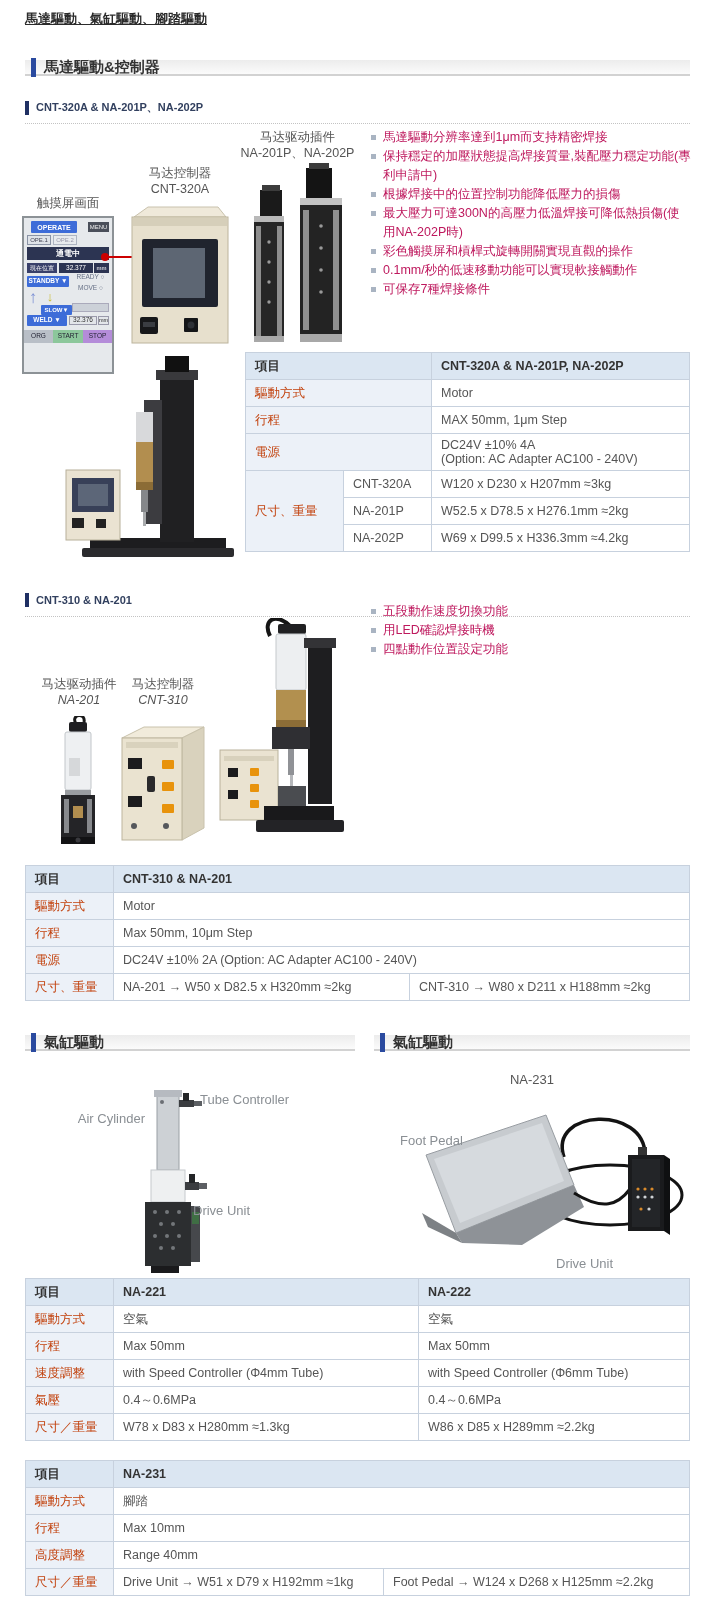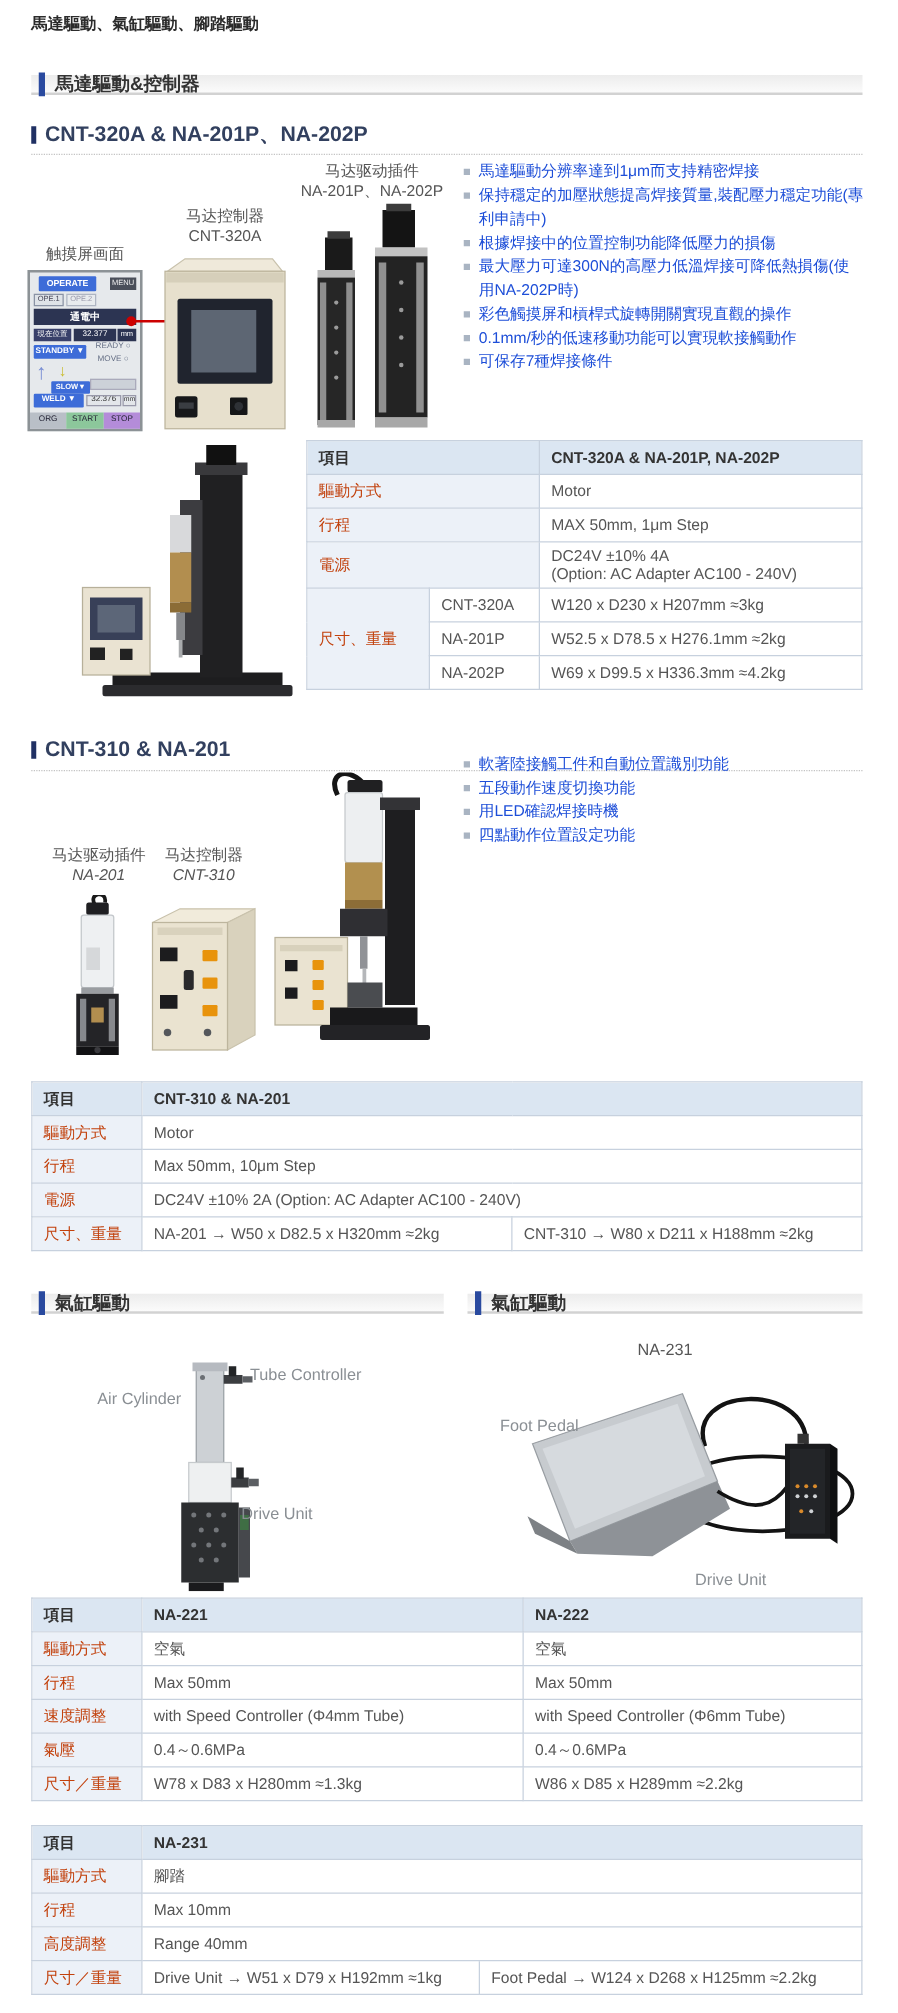--- a/index.html
+++ b/index.html
@@ -1,53 +1,53 @@
 <!DOCTYPE html>
 <html><head>
 <meta charset="utf-8">
 <style>
   * { margin:0; padding:0; box-sizing:border-box; }
   html,body { background:#ffffff; }
   body { font-family:"Liberation Sans","DejaVu Sans",sans-serif; color:#555; }
   .page { position:relative; width:718px; height:1610px; background:#fff; overflow:hidden; }
   .abs { position:absolute; }
 
-  .breadcrumb { font-size:13px; font-weight:bold; color:#2b2b2b; }
+  .breadcrumb { font-size:13px; font-weight:bold; color:#2b2b2b;text-decoration:underline; }
 
   .sec-header { height:16px; background:linear-gradient(#ececec,#fbfbfb);
     border-bottom:2px solid #d2d2d2; display:flex; align-items:center; }
   .hbar { width:5px; height:19px; background:#2a4a9f; margin:0 8px 0 6px; }
   .htxt { font-size:15px; font-weight:bold; color:#333; }
 
   .sub-header { display:flex; align-items:center; height:17px; }
   .sbar { width:4px; height:14px; background:#203063; margin-right:7px; }
-  .stxt { font-size:17px; font-weight:bold; color:#32405f; }
+  .stxt { font-size:11px; font-weight:bold; color:#32405f; }
 
   .dotted { border-top:1px dotted #c3c3c3; height:0; }
 
   .caption { font-size:12.5px; color:#555; text-align:center; line-height:16px; }
   .caption-it { font-style:italic; }
   .photo-label { font-size:13px; color:#8a8f94; }
 
   .feature-list { list-style:none; }
   .feature-list li { position:relative; padding-left:13px; font-size:12.5px;
-    color:#1d4ed8; line-height:19px; }
+    color:#be185d; line-height:19px; }
   .feature-list li::before { content:""; position:absolute; left:1px; top:7px;
     width:5px; height:5px; background:#a9b4c2; }
 
   table.spec { border-collapse:collapse; table-layout:fixed; width:100%;
     font-size:12.5px; color:#555; background:#fff;border-radius:20px; }
   .spec th, .spec td { border:1px solid #c7d1de; padding:4px 9px; text-align:left;
     vertical-align:middle; height:27px; overflow:hidden; }
   .spec th { background:#dbe6f2; color:#333; font-weight:bold; }
   .spec td.lbl { background:#ecf1f8; color:#c2410c; }
   .pre { white-space:pre-line;margin-top:28px; }
 
   
-  .ts { width:92px; height:129px; border:2px solid #8c9296; background:#e6e9ec;text-align:center; }
+  .ts { width:92px; height:158px; border:2px solid #8c9296; background:#e6e9ec;text-align:center; }
   .ts .el { position:absolute; font-size:6.5px; line-height:1; display:flex;
     align-items:center; justify-content:center; overflow:hidden; white-space:nowrap; }
   .ts-btn { background:#3d6cd8; color:#fff; font-weight:bold; border-radius:1px; }
   .ts-dark { background:#2c3452; color:#fff; }
   .ts-gray { color:#667086; }
 
   .redline { background:#cc0000; }
   .reddot { width:8px; height:8px; border-radius:50%; background:#cc0000; }
 </style>
 </head>
@@ -277,21 +277,20 @@
     <rect x="16" y="172" width="10" height="9" fill="#1b1b1d"></rect>
     <rect x="38" y="150" width="9" height="8" rx="1" fill="#e8930c"></rect>
     <rect x="38" y="166" width="9" height="8" rx="1" fill="#e8930c"></rect>
     <rect x="38" y="182" width="9" height="8" rx="1" fill="#e8930c"></rect>
     <rect x="66" y="168" width="28" height="20" fill="#4a4c50"></rect>
     <rect x="52" y="188" width="70" height="16" fill="#19191b"></rect>
     <rect x="44" y="202" width="88" height="12" rx="2" fill="#232326"></rect>
   </svg>
 
   <ul class="abs feature-list" style="left:370px;top:602px;width:322px;">
-    <li>軟著陸接觸工件和自動位置識別功能</li>
     <li>五段動作速度切換功能</li>
     <li>用LED確認焊接時機</li>
     <li>四點動作位置設定功能</li>
   </ul>
 
   <div class="abs" style="left:25px;top:865px;width:665px;">
     <table class="spec">
       <colgroup>
           <col style="width:88px">
           <col style="width:296px">

